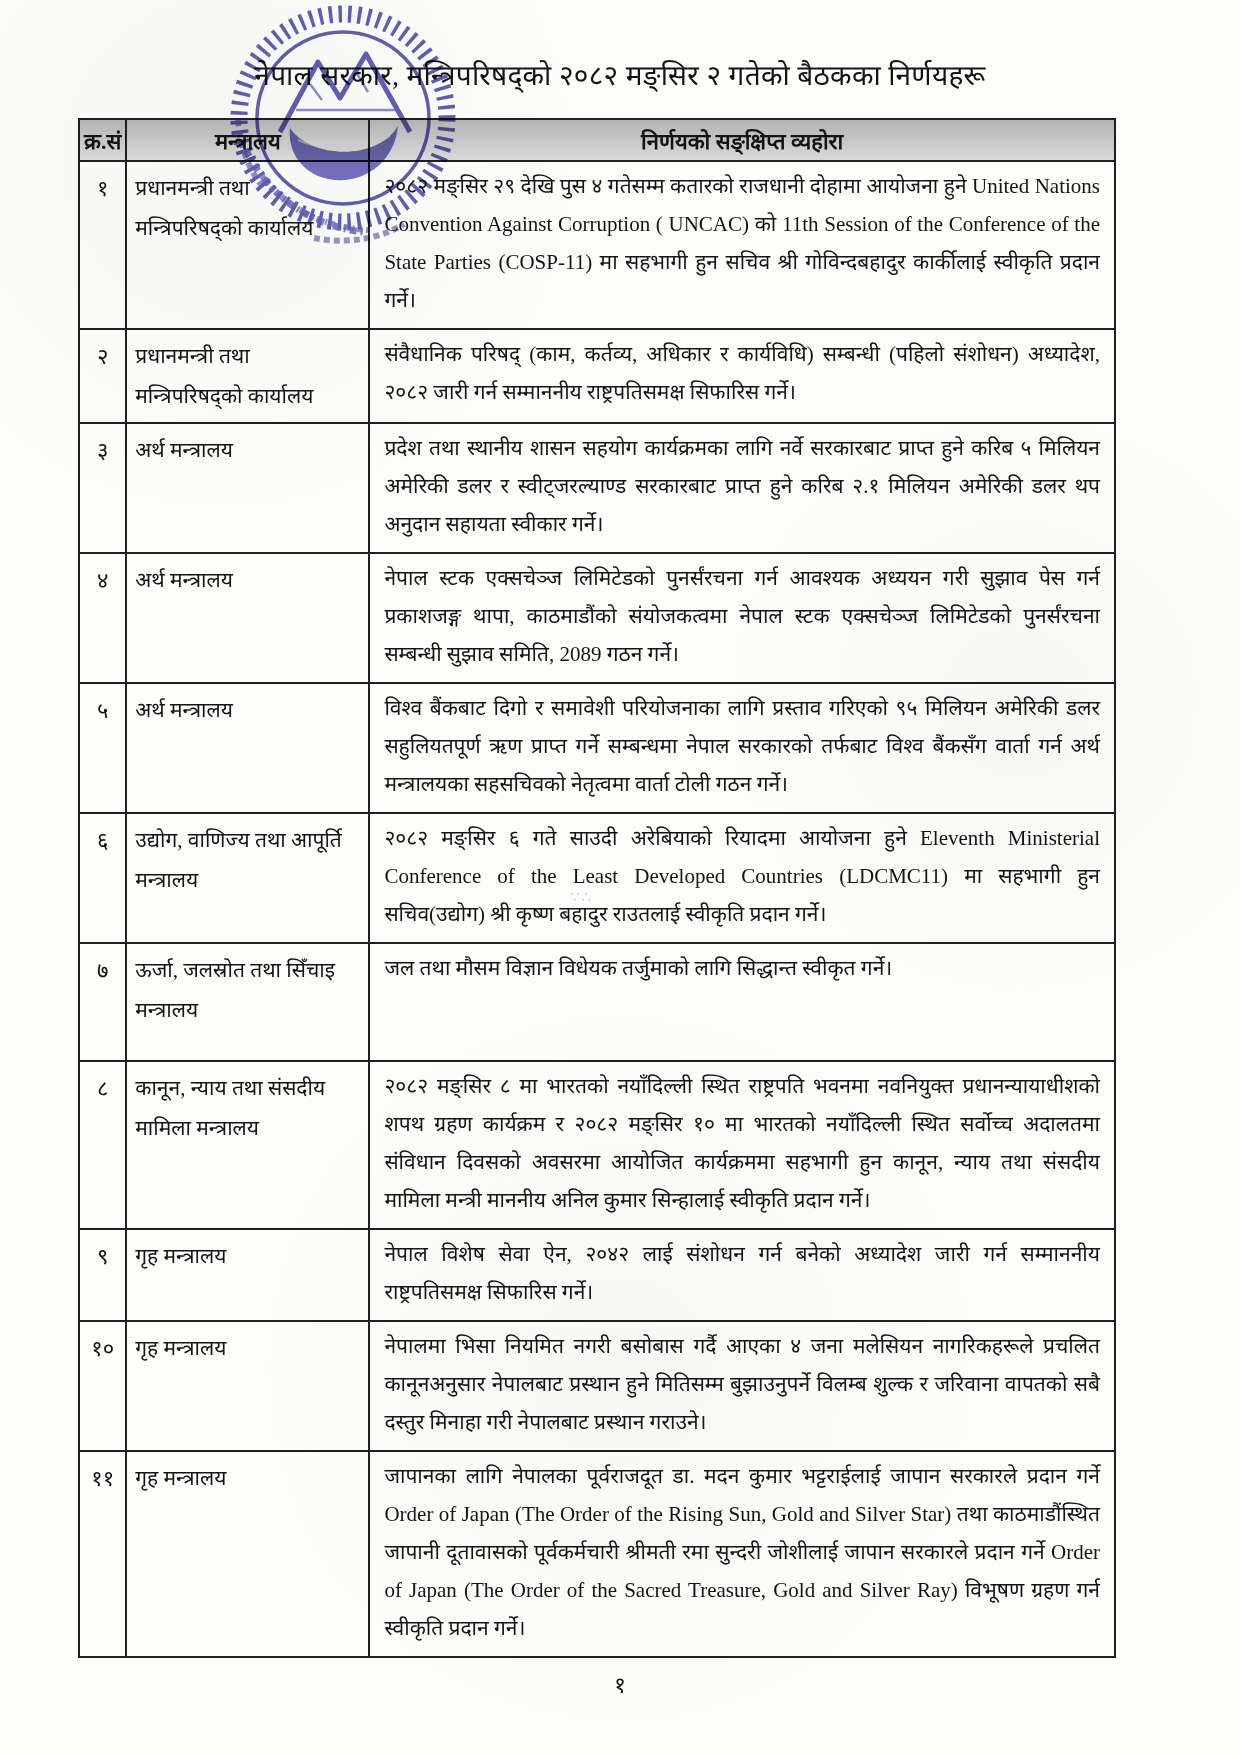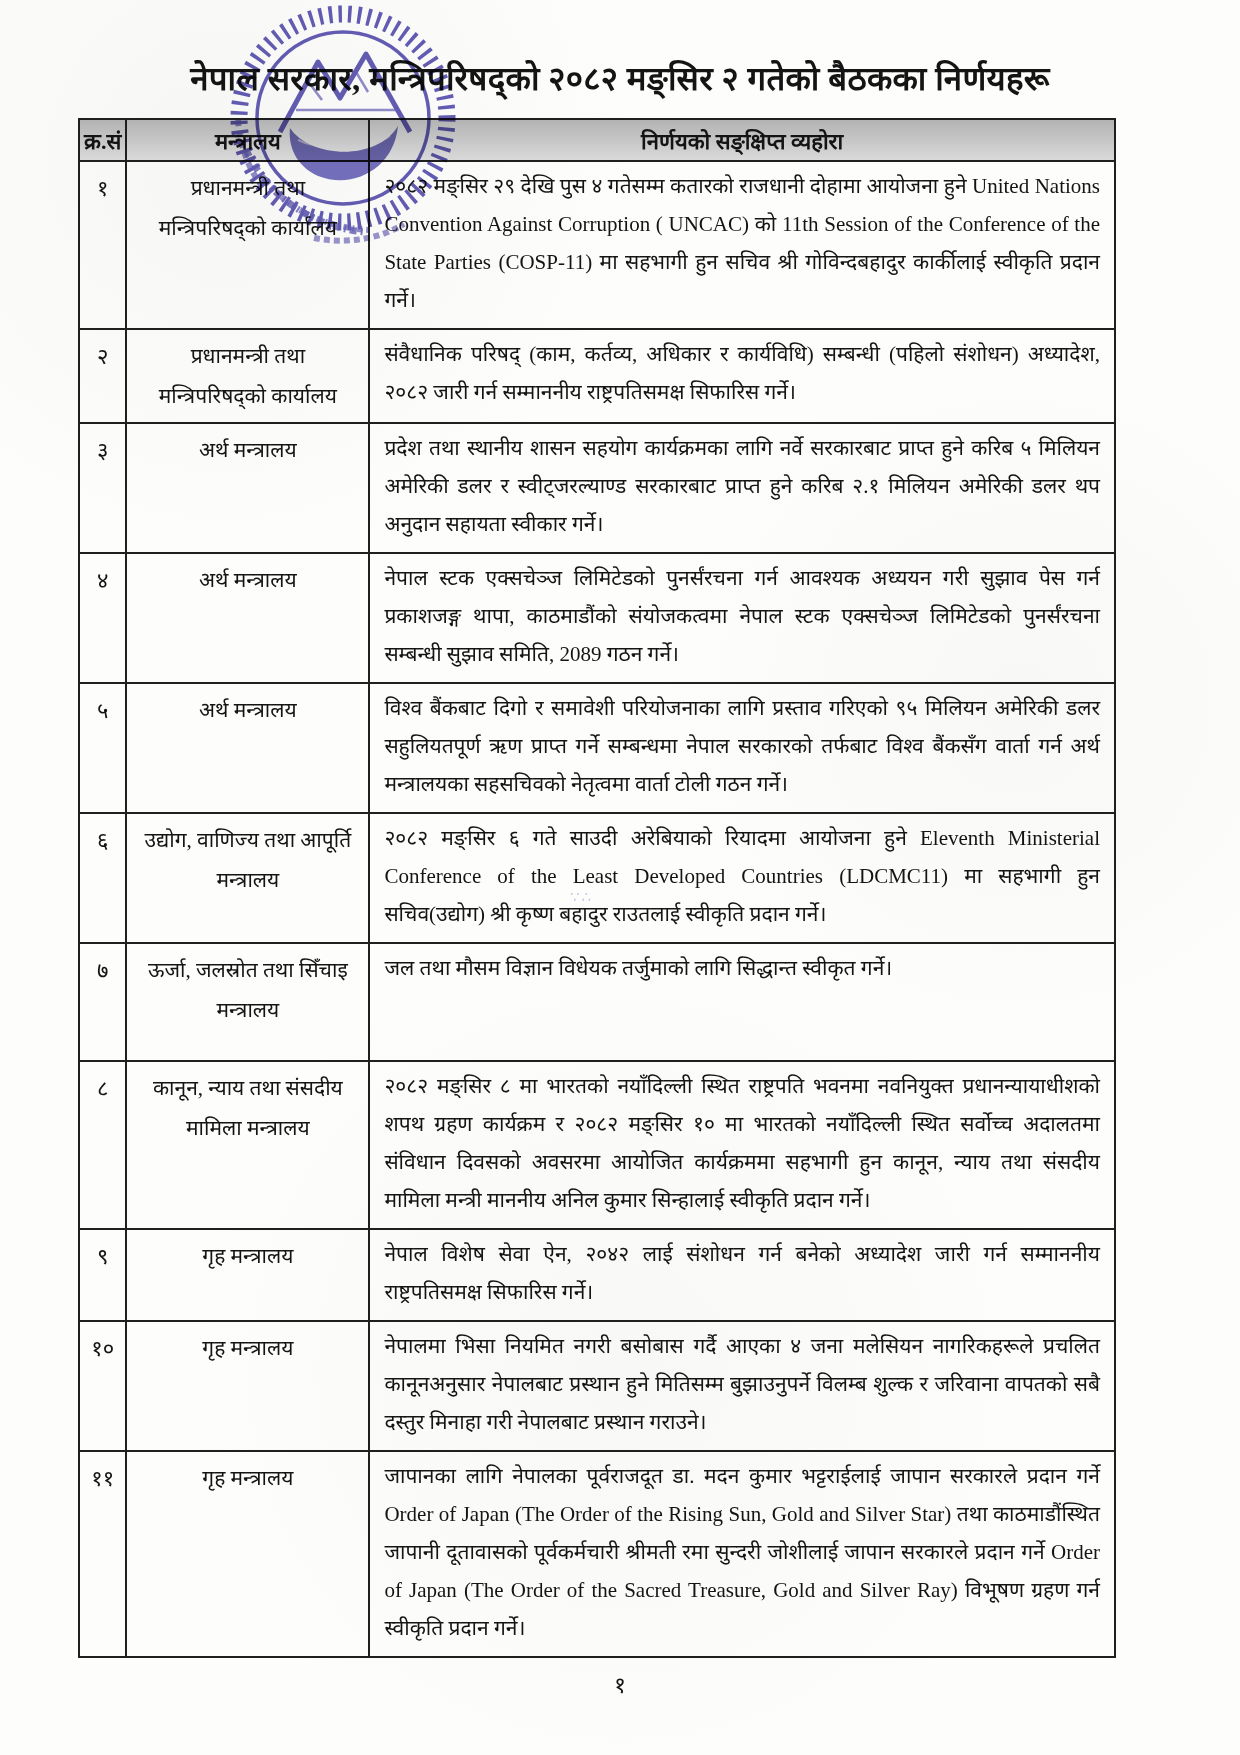--- a/index.html
+++ b/index.html
@@ -19,21 +19,21 @@
     background:
       radial-gradient(circle at 18% 9%, rgba(120,120,140,0.05), transparent 22%),
       radial-gradient(circle at 82% 40%, rgba(120,120,140,0.04), transparent 25%),
       radial-gradient(circle at 50% 78%, rgba(120,120,140,0.04), transparent 30%);
     pointer-events:none;
   }
 
   .doc-title{
     position:absolute; top:55px; left:0; width:100%;
     text-align:center;
-    font-size:33px; font-weight:700;
+    font-size:28px; font-weight:400;
     letter-spacing:0.3px;
     z-index:1;
   }
 
   .stamp{
     position:absolute; left:218px; top:0px;
     width:250px; height:250px;
     z-index:3;
     mix-blend-mode:multiply;
     opacity:0.88;
@@ -58,21 +58,21 @@
   }
   th.col-sn{ width:44px; }
   th.col-ministry{ width:252px; }
   th.col-summary{ width:789px;margin-top:35px; }
 
   td.cell-sn{
     text-align:center; vertical-align:top;
     font-size:22px; padding:10px 2px 2px 2px;
   }
   td.cell-ministry{
-    text-align:center; vertical-align:top;
+    text-align:left; vertical-align:top;
     font-size:21px; line-height:40px;
     padding:6px 8px;
   }
   td.cell-summary{
     text-align:justify; vertical-align:top;
     font-size:21px; line-height:38px;
     padding:5px 14px 9px 14px;
     margin-top:32px;
   }
   tr.row-7 td{ height:118px; }

